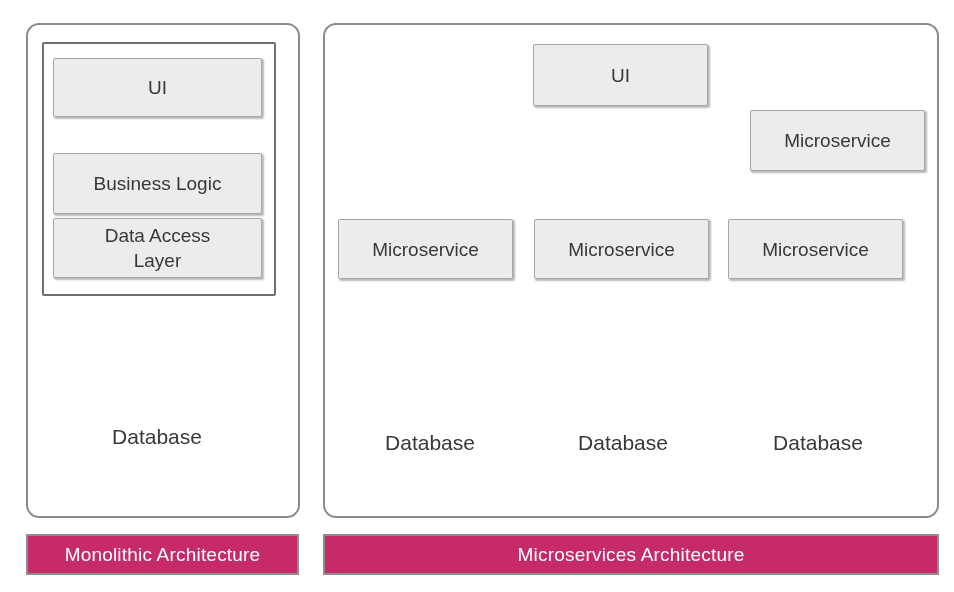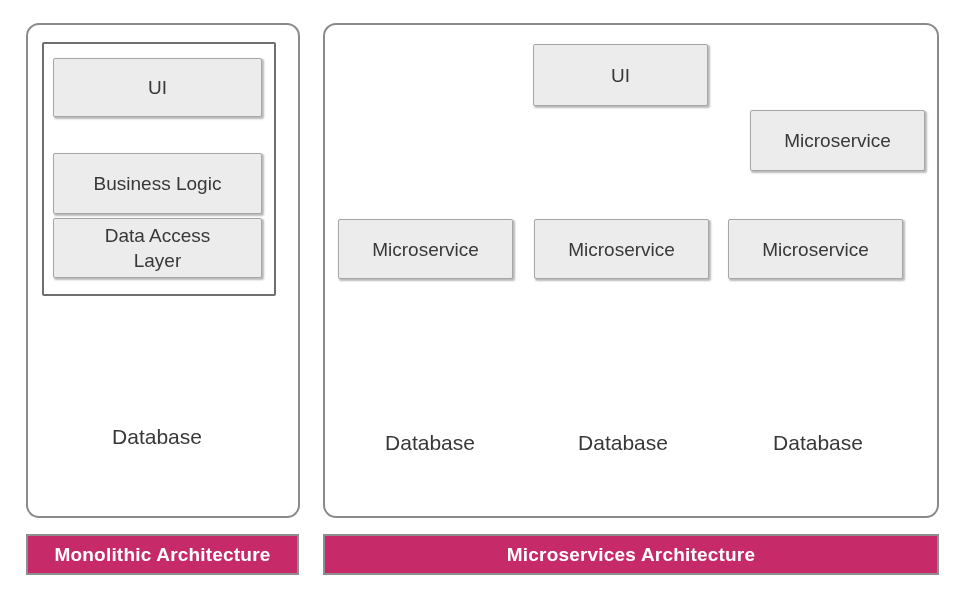--- a/index.html
+++ b/index.html
@@ -42,21 +42,21 @@
   .ms-1   {left:13px;top:194px;width:175px;height:60px;}
   .ms-2   {left:209px;top:194px;width:175px;height:60px;}
   .ms-3   {left:403px;top:194px;width:175px;height:60px;}
   .db-label{
     position:absolute;transform:translate(-50%,-50%);
     font-size:21px;color:var(--node-text);white-space:nowrap;
   }
   .banner{
     position:absolute;height:41px;display:flex;align-items:center;justify-content:center;
     background:var(--banner-bg);border:2px solid #8E8E8E;
-    color:var(--banner-text);font-weight:bold;font-size:19px;letter-spacing:0.2px;
+    color:var(--banner-text);font-weight:normal;font-size:19px;letter-spacing:0.2px;
   }
   .banner-left {left:26px;top:534px;width:273px;}
   .banner-right{left:323px;top:534px;width:616px;}
   .arrow-line{stroke:var(--arrow);stroke-width:1.8;fill:none;}
   .cyl{stroke:#2A2A2A;stroke-width:2;fill:#ffffff;}
 </style>
 </head>
 <body>
 
 <div class="canvas">

